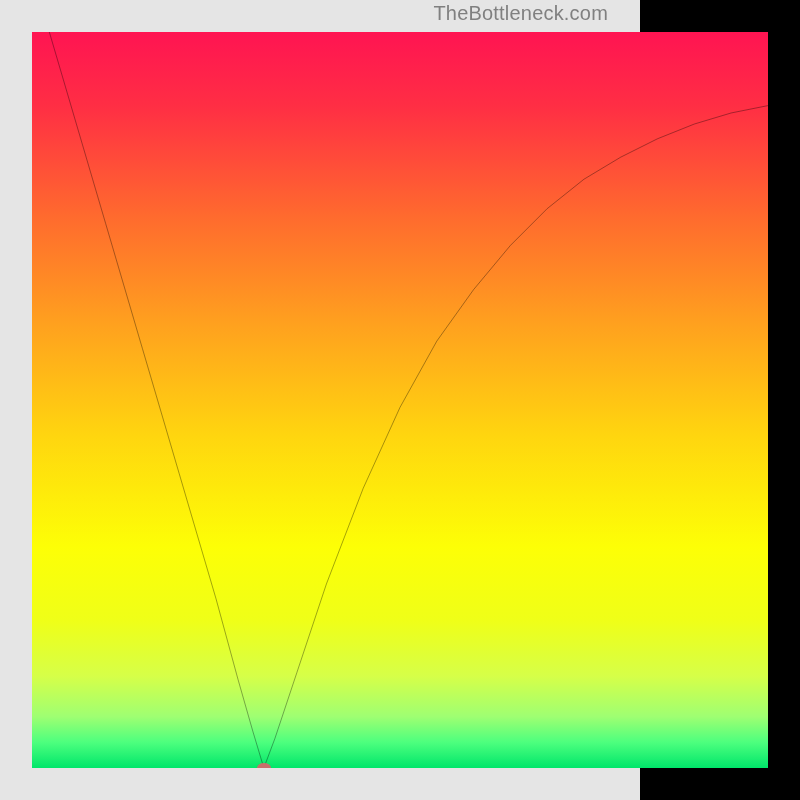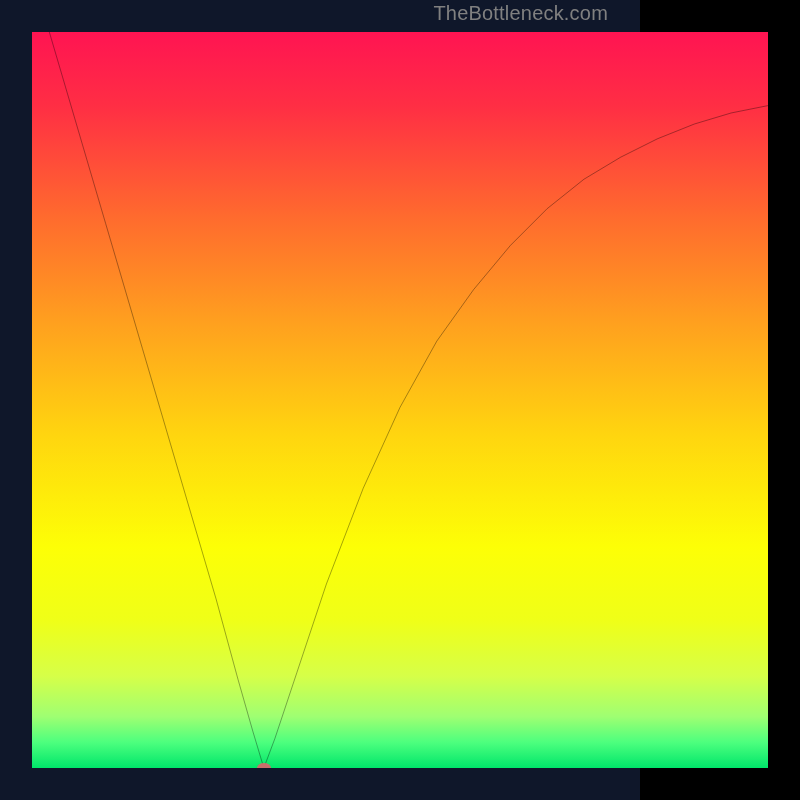--- a/index.html
+++ b/index.html
@@ -10,21 +10,21 @@
     background: #000;
     overflow: hidden;
     font-family: Arial, Helvetica, sans-serif;
   }
   .frame {
     position: absolute;
     top: 0;
     left: 0;
     width: 640px;
     height: 800px;
-    background: #0f172a;
+    background: #e5e5e5;
   }
   .plot-area {
     position: absolute;
     top: 32px;
     left: 32px;
     width: 736px;
     height: 736px;
     overflow: hidden;
   }
   .gradient {

